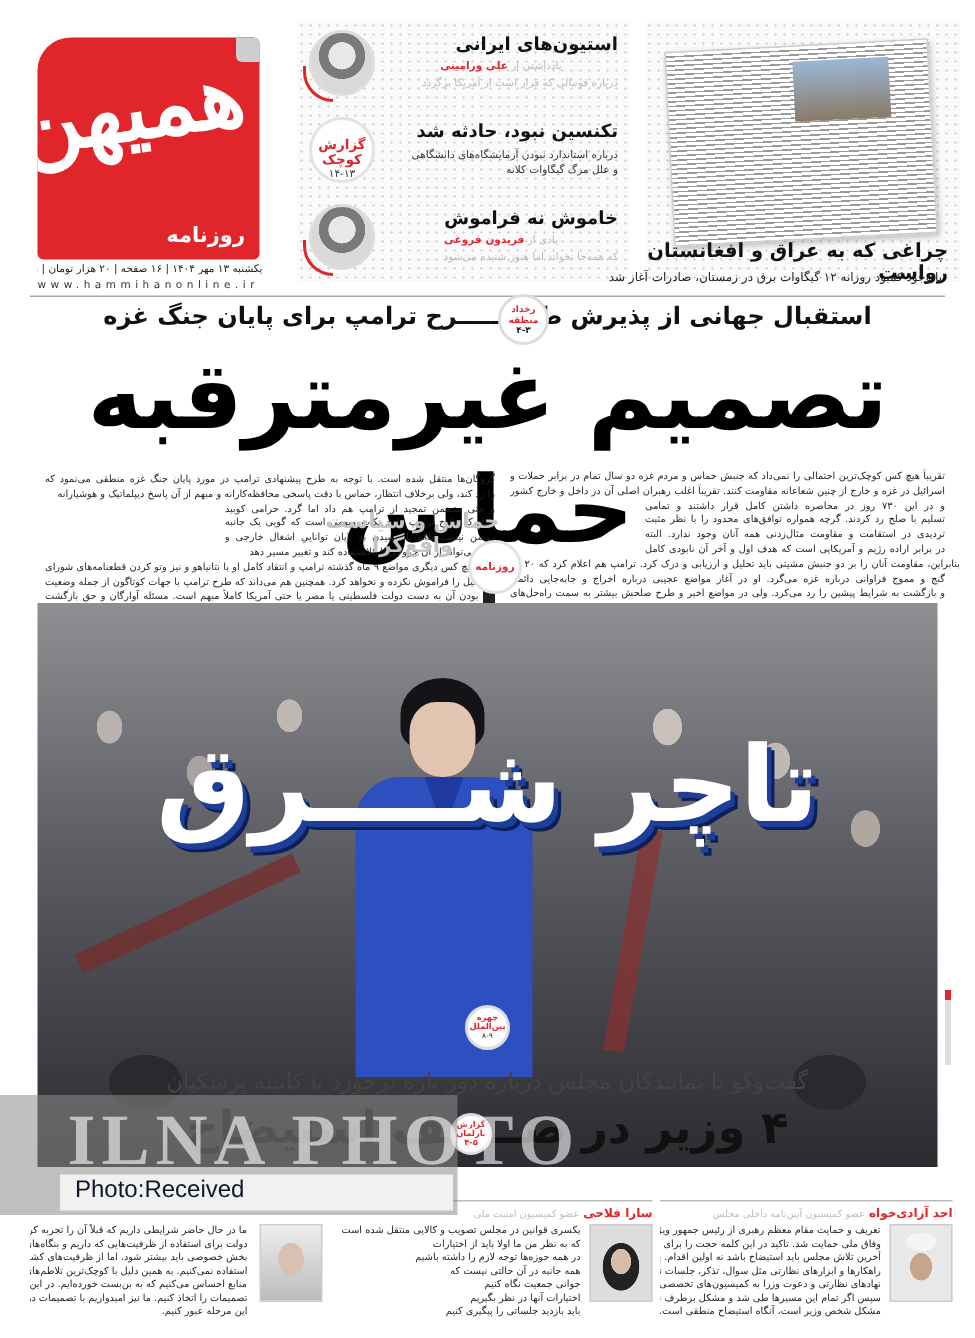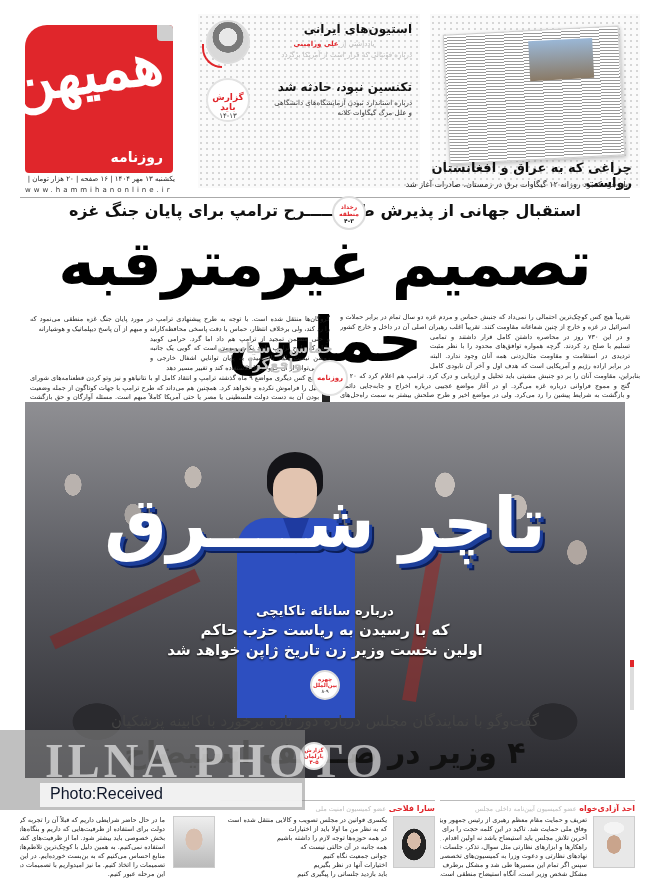--- a/index.html
+++ b/index.html
@@ -129,28 +129,35 @@
     <div class="teaser" style="top:2px">
       <div class="avatar"></div>
       <div class="arc"></div>
       <div class="t-title">استیون‌های ایرانی</div>
       <div class="t-meta"><span>یادداشتی از</span> <b>علی ورامینی</b></div>
       <div class="t-desc">درباره فوتبالی که قرار است از آمریکا برگردد</div>
     </div>
     <div class="teaser" style="top:60px">
       <div class="avatar badge">
         <span>گزارش</span>
-        <span>باید</span>
+        <span>کوچک</span>
         <small>۱۴-۱۳</small>
       </div>
       <div class="t-title">تکنسین نبود، حادثه شد</div>
       <div class="t-desc dark">
         <span style="display:block">درباره استاندارد نبودن آزمایشگاه‌های دانشگاهی</span>
         <span style="display:block">و علل مرگ گیگاوات کلانه</span>
       </div>
+    </div>
+    <div class="teaser" style="top:118px">
+      <div class="avatar"></div>
+      <div class="arc"></div>
+      <div class="t-title">خاموش نه فراموش</div>
+      <div class="t-meta"><span>یادی از</span> <b>فریدون فروغی</b></div>
+      <div class="t-desc">که همه‌جا نخواند اما هنوز شنیده می‌شود</div>
     </div>
   </div>
 
   <div class="promo">
     <div class="promo-thumb">
         <div class="pic"></div>
       </div>
     <div class="promo-title">چراغی که به عراق و افغانستان رواست</div>
     <div class="promo-sub">با وجود کمبود روزانه ۱۲ گیگاوات برق در زمستان، صادرات آغاز شد</div>
   </div>
@@ -196,25 +203,20 @@
 <div class="feature">
   <div class="rail-l"></div>
   <div class="rail-r"></div>
   <div class="woman">
     <div class="jacket"></div>
     <div class="collar"></div>
     <div class="hair"></div>
     <div class="face"></div>
   </div>
   <div class="feature-title">تاچر شــــرق</div>
-  <div class="feature-caption">
-    <span class="c1">درباره سانائه تاکایچی</span>
-    <span class="c2">که با رسیدن به ریاست حزب حاکم</span>
-    <span class="c3">اولین نخست وزیر زن تاریخ ژاپن خواهد شد</span>
-  </div>
   <div class="feature-badge">
     <span>چهره</span>
     <span>بین‌الملل</span>
     <small>۸-۹</small>
   </div>
 </div>
 <div class="side-bar"></div>
 
 <div class="kicker2">گفت‌وگو با نمایندگان مجلس درباره دور تازه برخورد با کابینه پزشکیان</div>
 <div class="headline2">۴ وزیر در صـــــف استیضاح</div>

